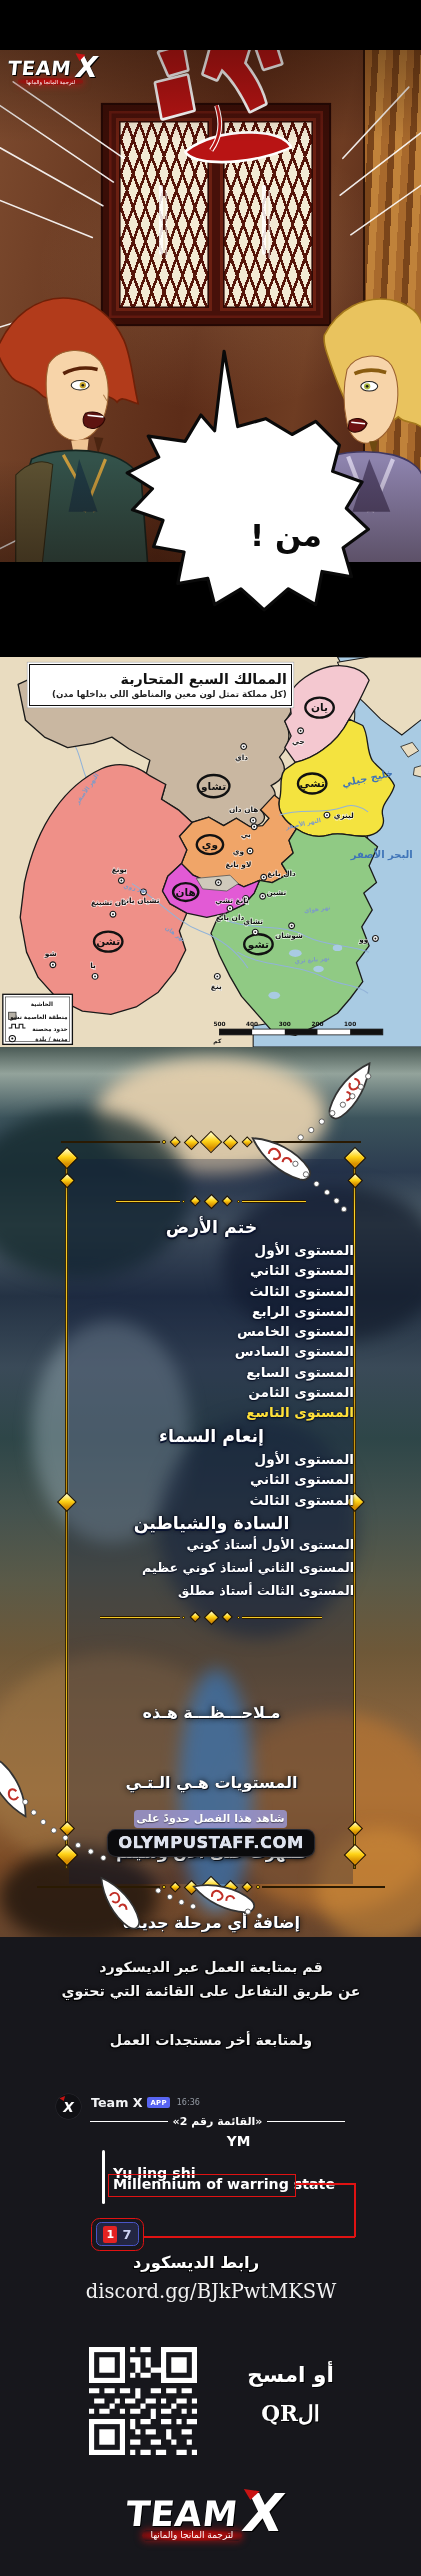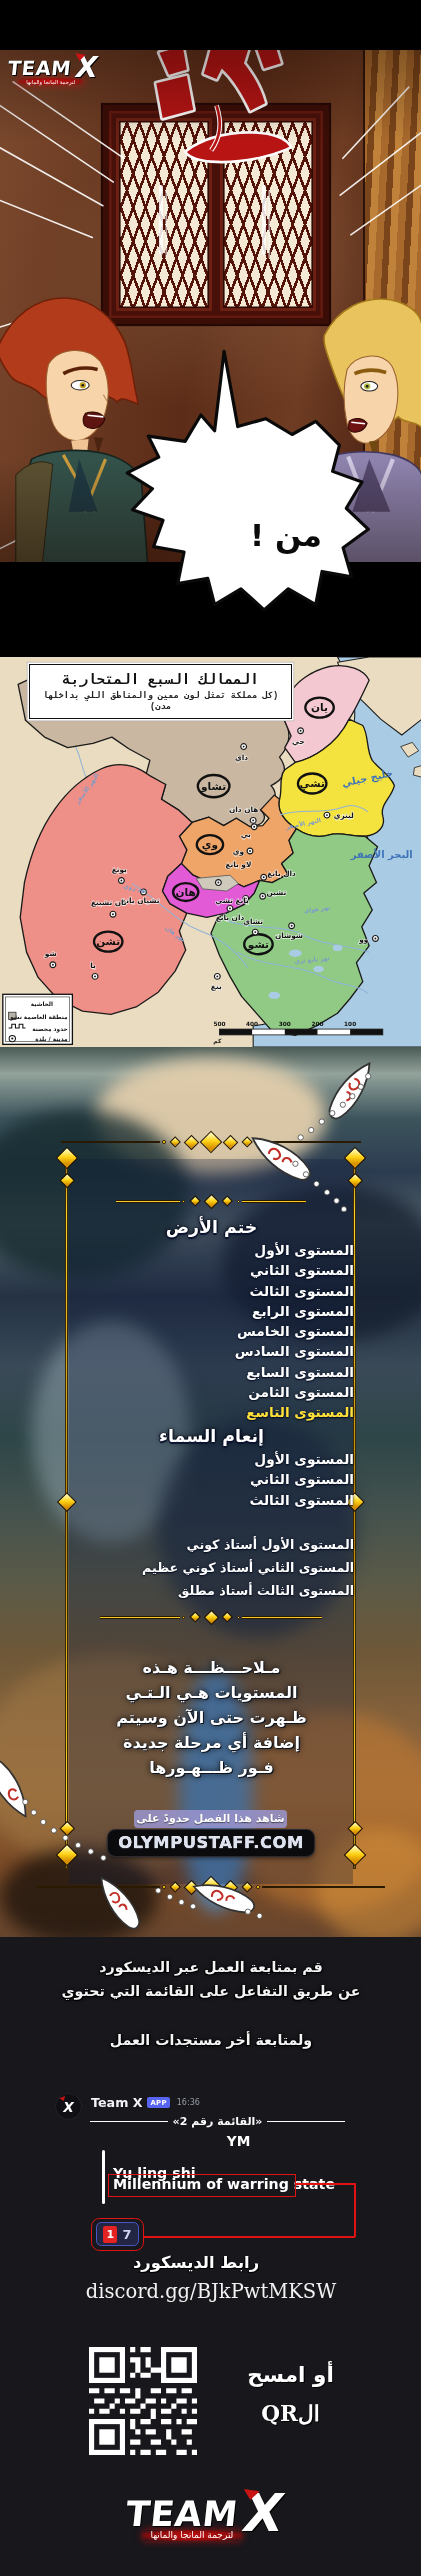--- a/index.html
+++ b/index.html
@@ -1,20 +1,20 @@
 <!DOCTYPE html>
 <html lang="ar" style="font-size:8.4px"><head>
 <meta charset="utf-8">
 <style>
   html,body{margin:0;padding:0;background:#000;}
   *{box-sizing:border-box;}
   #page{position:relative;width:422px;height:2576px;margin:0 auto;overflow:hidden;
         font-family:"DejaVu Sans",sans-serif;background:#000;}
   .abs{position:absolute;}
-  .ctr{text-align:center;font-family:Liberation Mono, monospace;}
+  .ctr{text-align:right;}
 
   
   #bar-top{left:0;top:0;width:422px;height:50px;background:#000;}
 
   
   #comic{left:0;top:50px;width:422px;height:512px;overflow:hidden;
     background:
       radial-gradient(ellipse 264px 200px at 222px 222px, rgba(236,198,150,.18), rgba(0,0,0,0) 70%),
       linear-gradient(100deg,#7c4a2e 0%,#6a3a22 25%,#5c2c18 48%,#6e3c22 70%,#3c160e 100%);}
   .curtain{position:absolute;right:0;top:0;width:59px;height:100%;
@@ -88,21 +88,21 @@
       text-shadow:0 0 1.1px #7a3a00,0 1.6px 2.6px #2a1400,0 -1.1px 0 #fff0a0;}
   .phdr{position:absolute;left:69px;width:285px;text-align:center;font-size:17.4px;font-weight:bold;color:#fff;
       text-shadow:0 1.6px 0.5px #0a1430,0 0 5.3px #000,1.1px 0 1.1px #0a1430,-1.1px 0 1.1px #0a1430;}
   .plist{position:absolute;left:69px;width:285px;text-align:right;font-size:13.7px;font-weight:bold;color:#fff;
       text-shadow:0 1.1px 1.1px rgba(6,14,34,.95),0 0 3.2px rgba(6,14,34,.8);}
   .plist div{height:20.3px;line-height:20.3px;}
   .plist.tight div{height:23px;line-height:23px;font-size:12.7px;}
   .plist .hl{color:#ffe13a;}
   #note{left:69px;top:608px;width:285px;text-align:center;font-size:16px;font-weight:bold;color:#fff;
       text-shadow:1.1px 1.1px 0 #0d1420,-0.5px -0.5px 0 #0d1420,0 0 6.3px #000;}
-  #note div{height:25px;line-height:25px;}
+  #note div{height:25px;line-height:25px;margin-top:45px;}
   #watch-badge{left:134px;top:763px;width:153px;height:18px;line-height:18px;border-radius:3.7px;
       background:rgba(152,148,205,.88);color:#fff;font-size:11px;font-weight:bold;text-align:center;
       text-shadow:0 0.5px 1.1px rgba(0,0,0,.5);}
   #site-pill{left:108px;top:783px;width:206px;height:26px;line-height:26px;border-radius:7.4px;
       background:#0b0b0d;color:#dde2ee;font-size:16.4px;font-weight:bold;letter-spacing:0.5px;text-align:center;
       box-shadow:0 0 0 1.1px #2a2a30,0 2.1px 5.3px rgba(0,0,0,.6);
       text-shadow:0 -0.5px 0 #fff,0 1.1px 1.1px #30343f;}
 
   .petal{position:absolute;}
   .chain circle{fill:#fff;stroke:#444;stroke-width:1.5;}
@@ -466,20 +466,21 @@
       <div class="hl">المستوى التاسع</div>
     </div>
 
     <div class="phdr" style="top:379px;" dir="rtl">إنعام السماء</div>
     <div class="plist" style="top:402px;" dir="rtl">
       <div>المستوى الأول</div>
       <div>المستوى الثاني</div>
       <div>المستوى الثالث</div>
     </div>
 
+    <div class="phdr" style="top:466px;" dir="rtl">السادة والشياطين</div>
     <div class="plist tight" style="top:486px;" dir="rtl">
       <div>المستوى الأول أستاذ كوني</div>
       <div>المستوى الثاني أستاذ كوني عظيم</div>
       <div>المستوى الثالث أستاذ مطلق</div>
     </div>
 
     <div class="gdiv" style="left:100px;top:565px;width:222px;">
       <span class="ln"></span>
         <span class="gdot"></span>
         <span class="dmd s"></span>

